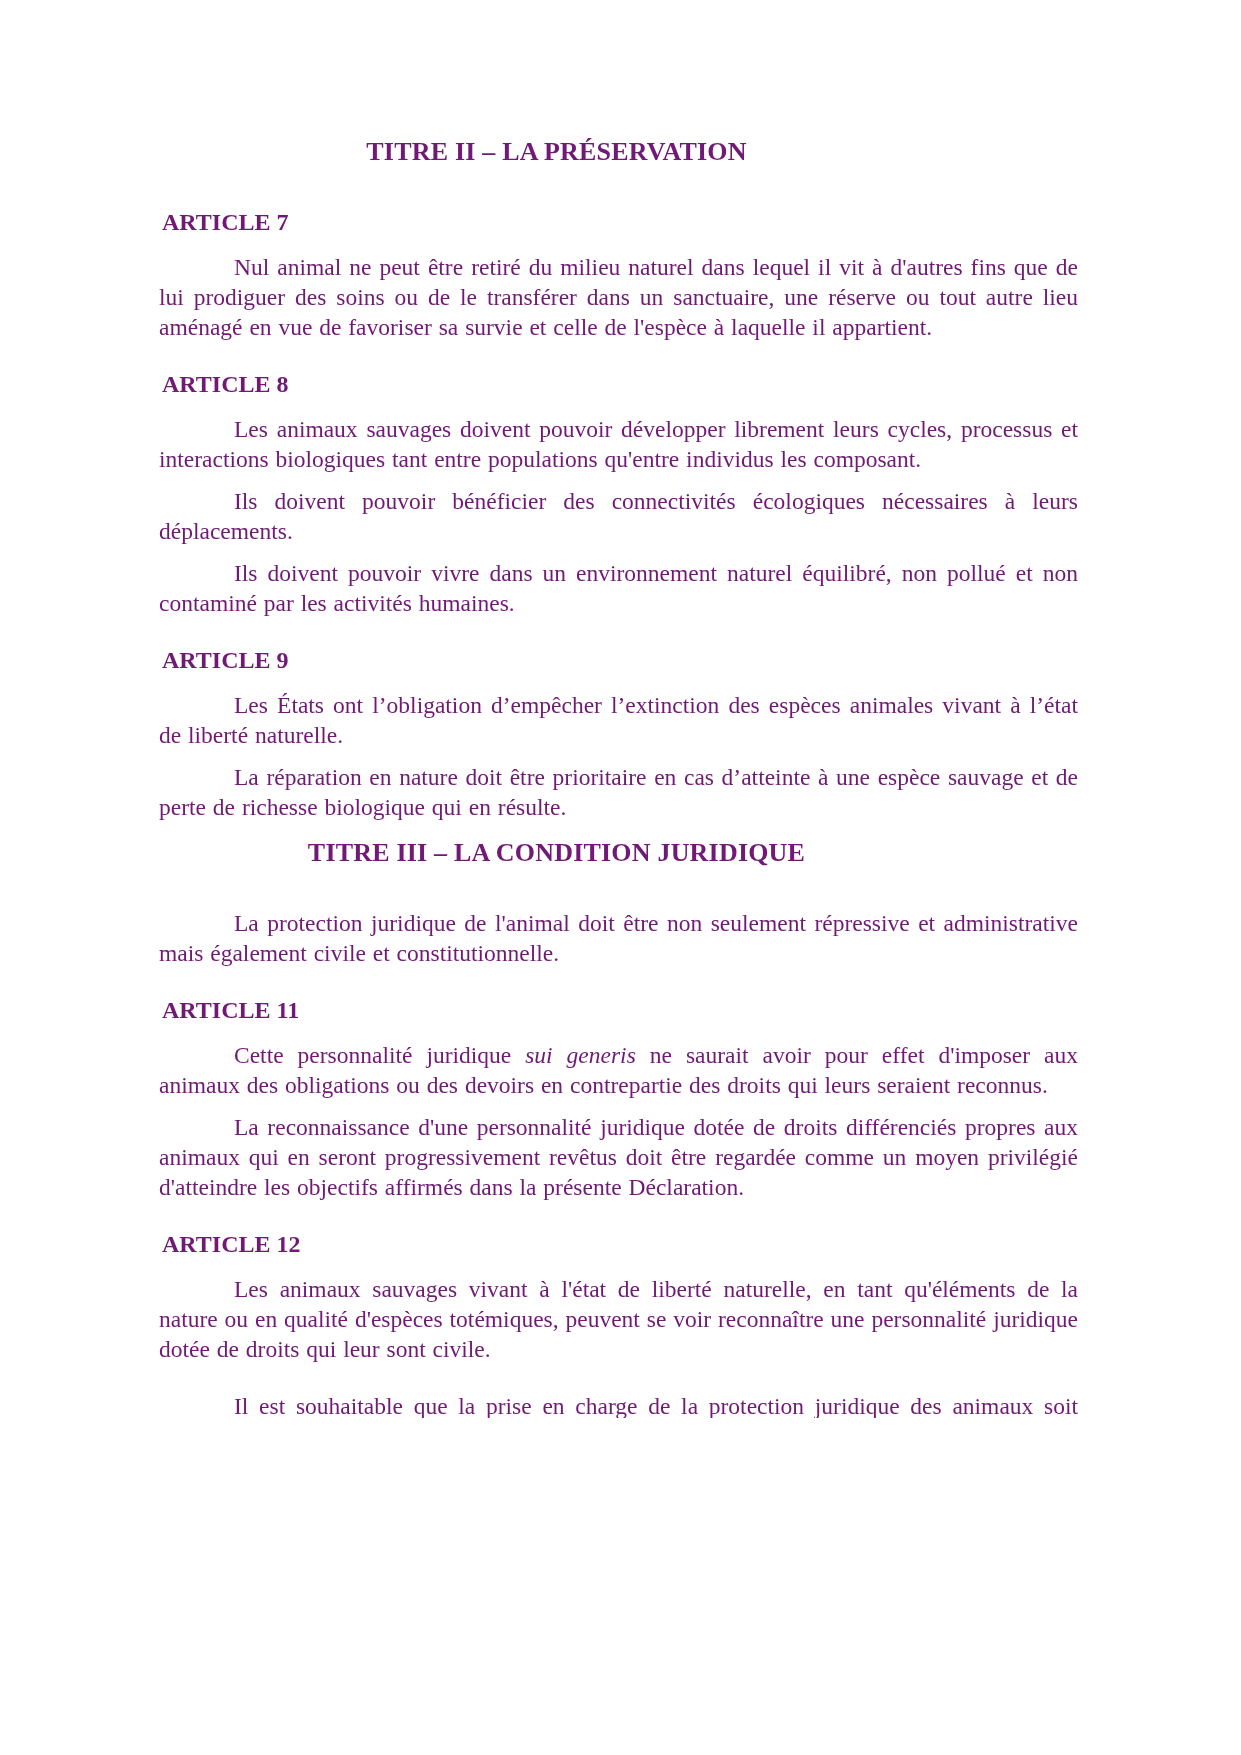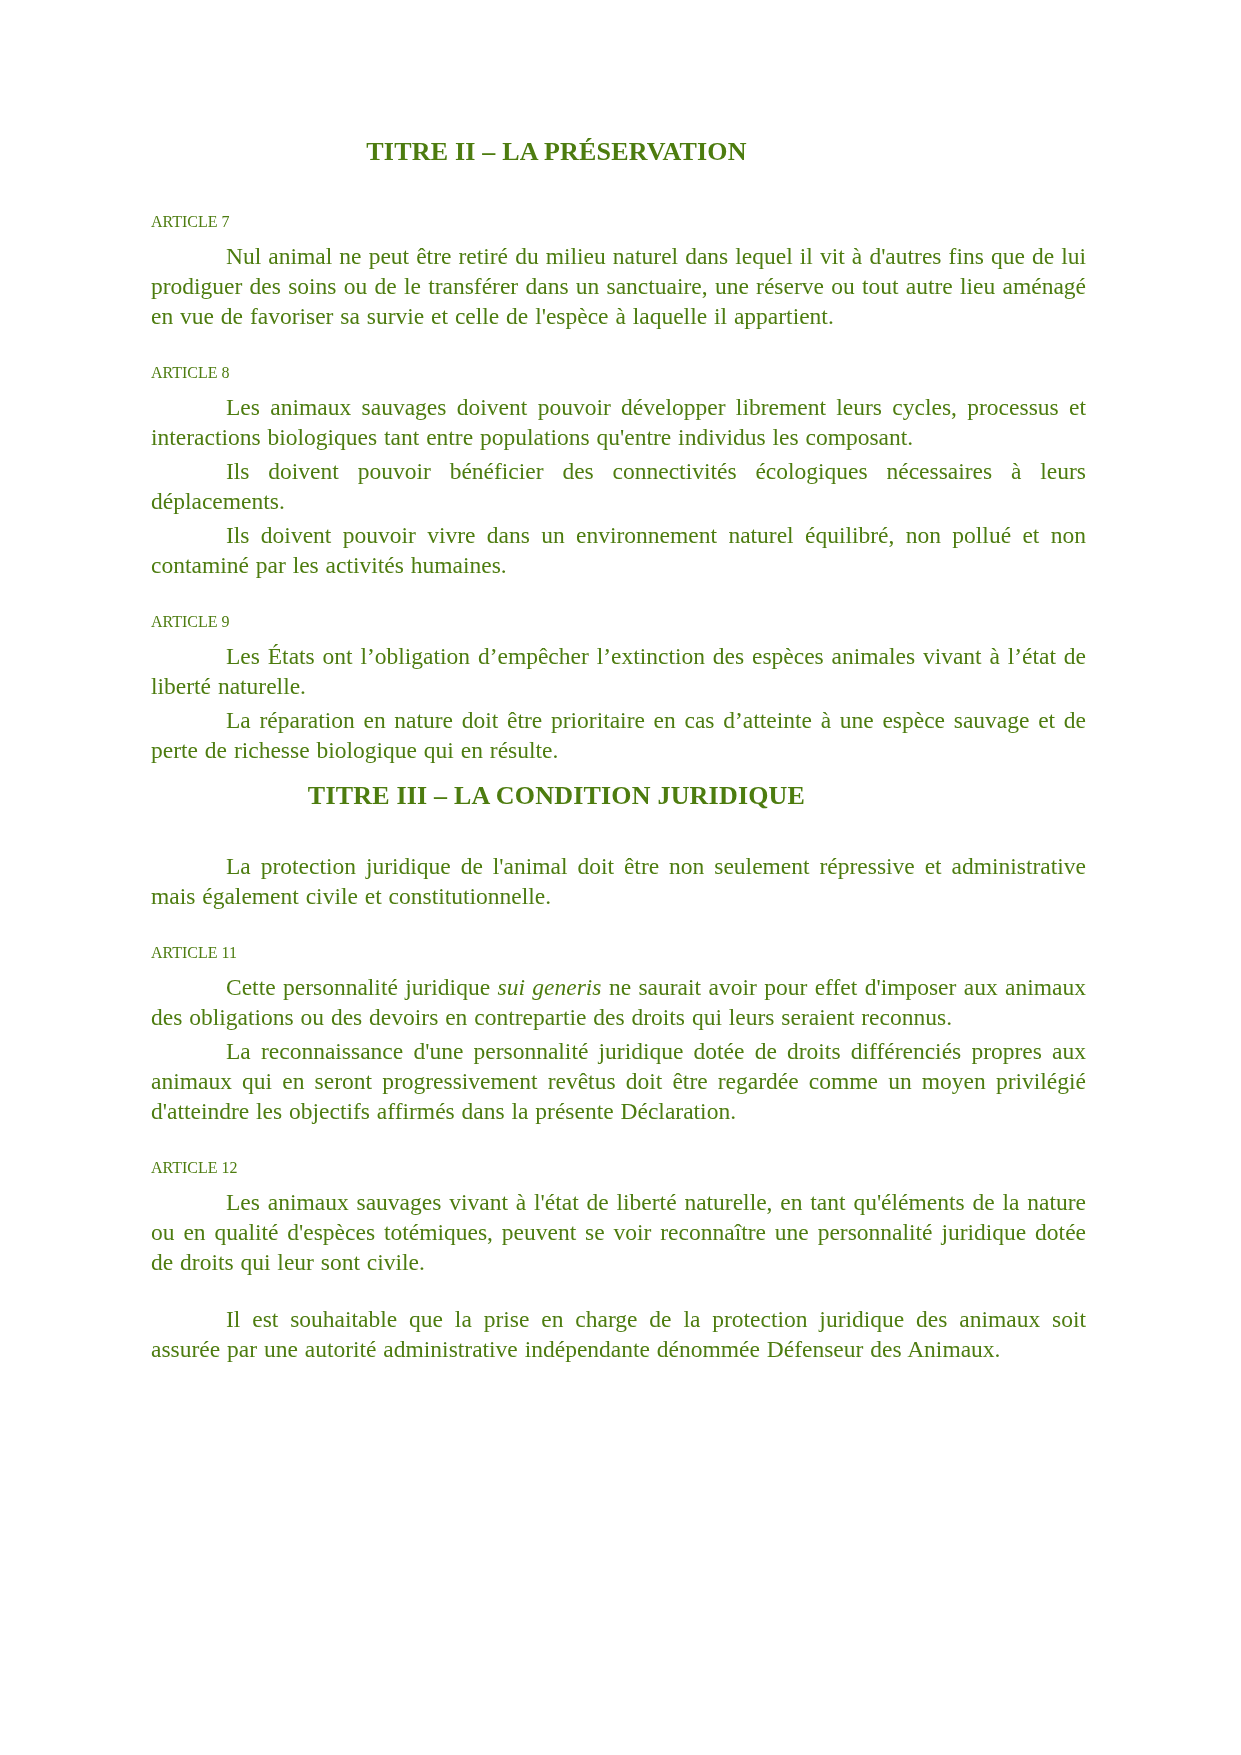--- a/index.html
+++ b/index.html
@@ -1,21 +1,21 @@
 <!DOCTYPE html>
 <html><head>
 <meta charset="utf-8">
 <style>
   html, body { margin: 0; padding: 0; background: #ffffff; }
   .page {
     position: relative;
     width: 1241px;
     height: 1418px;
     background: #ffffff;
-    color: #4d7c0f;
+    color: #701a75;
     font-family: "Liberation Serif", "DejaVu Serif", serif;
     overflow: hidden;
   }
   .content {
     position: absolute;
     left: 147px;
     top: 135px;
     width: 943px;
     font-size: 23.5px;
     line-height: 30px;
@@ -25,27 +25,27 @@
     font-weight: bold;
     line-height: 34px;
     text-align: center;
     margin: 0 124px 38px 0;
     letter-spacing: 0.2px;
   }
   .section + .section .section-title { margin-top: 14px; }
   .article { margin: 0 0 27px 0; }
   .article:last-child { margin-bottom: 0; }
   .article-heading {
-    font-weight: normal;
-    font-size: 16px;
+    font-weight: bold;
+    font-size: 24px;
     line-height: 30px;
-    margin: 4px;
+    margin: 15px;
   }
   .article-paragraph {
-    margin: 4px;
+    margin: 12px;
     text-align: justify;
     text-indent: 75px;
     word-spacing: 1px;
   }
   .run-italic { font-style: italic; }
   .page-number {
     position: absolute;
     left: 147px;
     top: 1645px;
     font-size: 23.5px;

